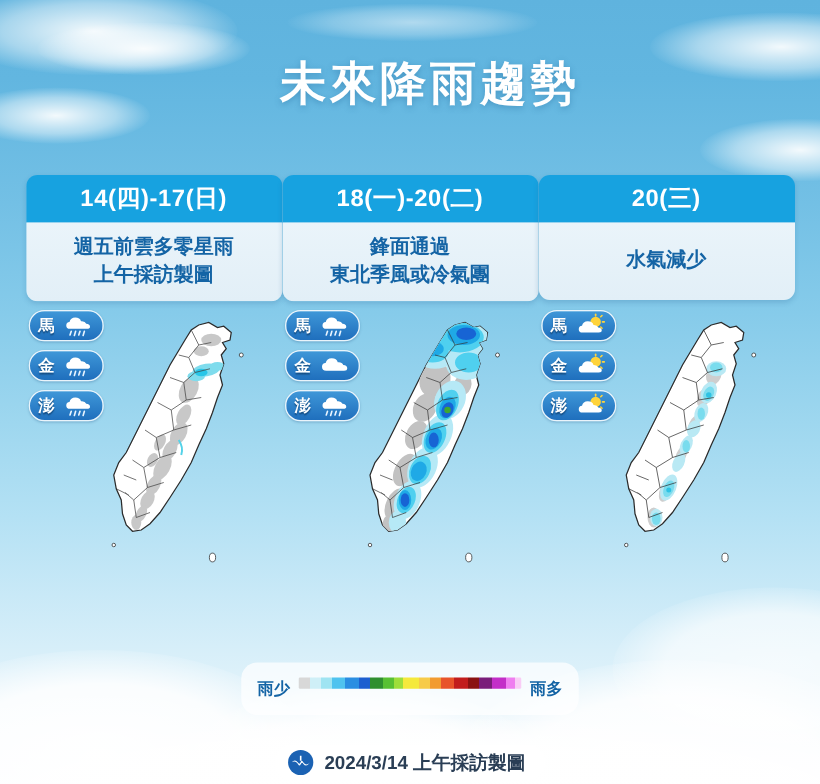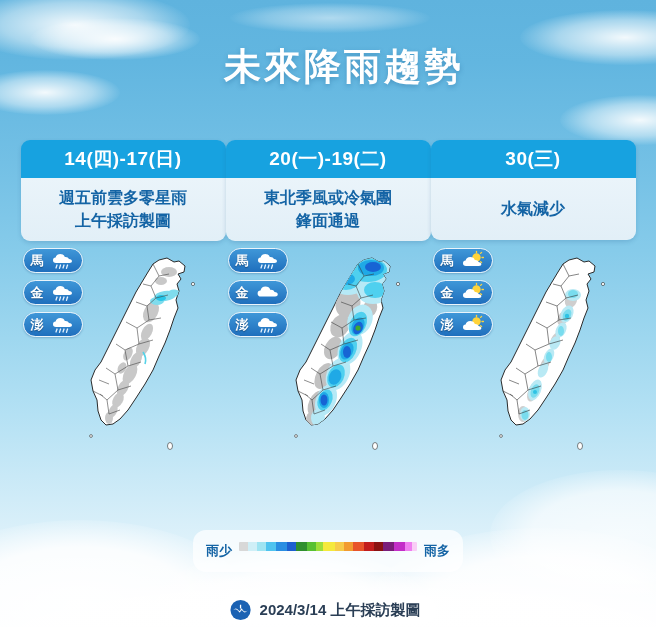--- a/index.html
+++ b/index.html
@@ -272,24 +272,24 @@
 
           <circle cx="120" cy="36" r="1.6" fill="#ffffff" stroke="#2b2b2b" stroke-width=".6"></circle>
           <ellipse cx="97" cy="198" rx="2.5" ry="3.5" fill="#ffffff" stroke="#2b2b2b" stroke-width=".6"></ellipse>
           <circle cx="18" cy="188" r="1.4" fill="#ffffff" stroke="#2b2b2b" stroke-width=".6"></circle>
         </svg>
       </div>
     </div>
 
     <div class="col">
       <div class="card">
-        <div class="card-head">20(一)-19(二)</div>
+        <div class="card-head">18(一)-20(二)</div>
         <div class="card-body">
+          <span>鋒面通過</span>
           <span>東北季風或冷氣團</span>
-          <span>鋒面通過</span>
         </div>
       </div>
 
       <div class="badges">
         <div class="badge">
           <span class="badge-label">馬</span>
           <svg class="badge-icon" viewBox="0 0 30 22">
             <path d="M8 13 Q5 13 5 10.3 Q5 7.8 7.6 7.6 Q8.4 4 12.2 4 Q16 4 16.8 7 Q20 6.6 21 9 Q24 9.3 24 11.3 Q24 13 21.6 13 Z" fill="#ffffff"></path>
             <g stroke="#e8f4ff" stroke-width="1.3" stroke-linecap="round">
               <line x1="9" y1="15" x2="8" y2="18"></line>
@@ -397,21 +397,21 @@
           </g>
           <circle cx="120" cy="36" r="1.6" fill="#ffffff" stroke="#2b2b2b" stroke-width=".6"></circle>
           <ellipse cx="97" cy="198" rx="2.5" ry="3.5" fill="#ffffff" stroke="#2b2b2b" stroke-width=".6"></ellipse>
           <circle cx="18" cy="188" r="1.4" fill="#ffffff" stroke="#2b2b2b" stroke-width=".6"></circle>
         </svg>
       </div>
     </div>
 
     <div class="col">
       <div class="card">
-        <div class="card-head">30(三)</div>
+        <div class="card-head">20(三)</div>
         <div class="card-body">
           <span>水氣減少</span>
         </div>
       </div>
 
       <div class="badges">
         <div class="badge">
           <span class="badge-label">馬</span>
           <svg class="badge-icon" viewBox="0 0 30 22">
             <circle cx="18.5" cy="7.5" r="4.2" fill="#ffd33a"></circle>

